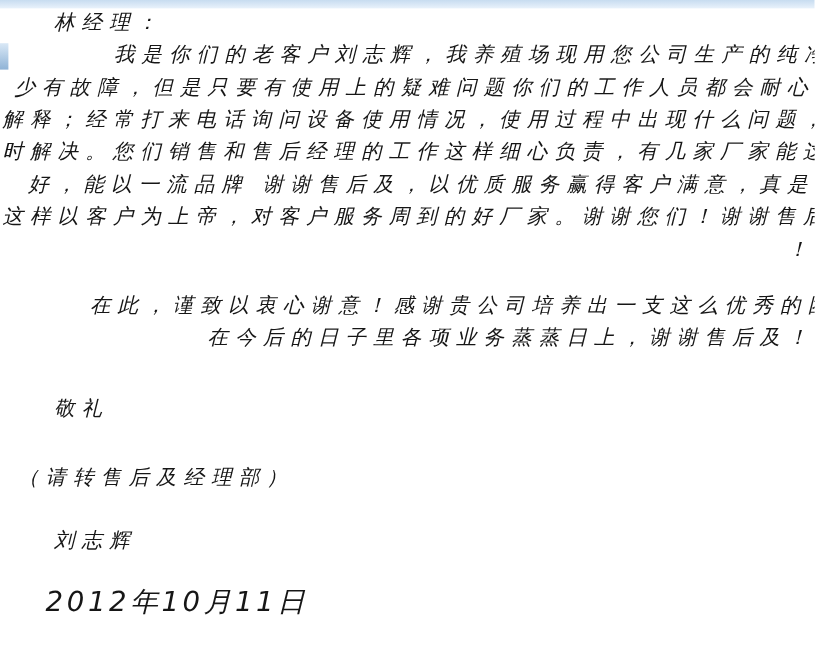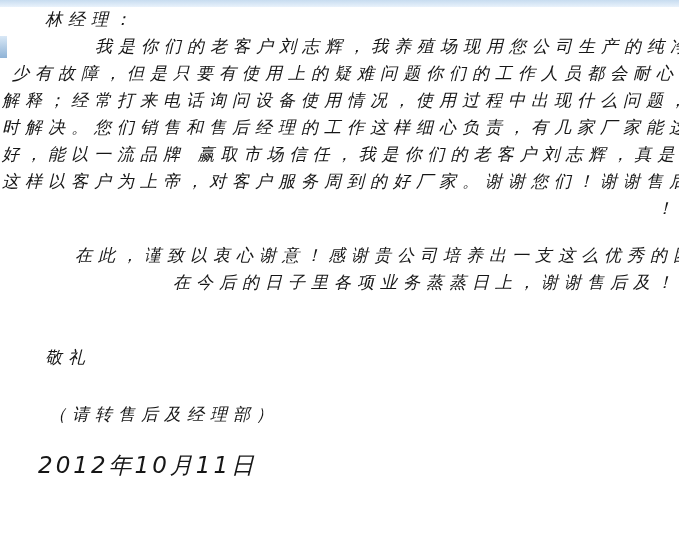--- a/index.html
+++ b/index.html
@@ -40,25 +40,25 @@
     letter-spacing: 6px;
     line-height: 27px;
     white-space: nowrap;
   }
   .line { height: 27px; }
   .indent-salutation { padding-left: 45px; }
   .indent-para { padding-left: 95px; }
   .indent-para2 { padding-left: 75px; }
   .flush { padding-left: 2px; text-align: right; }
   .gap-para { margin-top: 20px; }
-  .gap-closing { margin-top: 48px; }
+  .gap-closing { margin-top: 32px; }
   .gap-note { margin-top: 30px; }
   .gap-signature { margin-top: 26px; }
   .gap-date { margin-top: 24px; }
-  .note-line { padding-left: 49px; }
+  .note-line { padding-left: 15px; }
   .signature-line { padding-left: 45px; }
   .date-line {
     padding-left: 38px;
     font-size: 23px;
     letter-spacing: 3px;
   }
 </style>
 </head>
 <body>
 
@@ -66,27 +66,28 @@
   <div class="top-strip"></div>
   <div class="left-artifact"></div>
 
   <div class="letter">
     <div class="line indent-salutation">林经理：</div>
 
     <div class="line indent-para">我是你们的老客户刘志辉，我养殖场现用您公司生产的纯净水</div>
     <div class="line flush">少有故障，但是只要有使用上的疑难问题你们的工作人员都会耐心</div>
     <div class="line flush">解释；经常打来电话询问设备使用情况，使用过程中出现什么问题，及</div>
     <div class="line flush">时解决。您们销售和售后经理的工作这样细心负责，有几家厂家能这样</div>
-    <div class="line flush">好，能以一流品牌  赢取市场信任，我是你们的老客户刘志辉，真是</div>
+    <div class="line flush">好，能以一流品牌  谢谢售后及，以优质服务赢得客户满意，真是</div>
     <div class="line flush">这样以客户为上帝，对客户服务周到的好厂家。谢谢您们！谢谢售后及</div>
     <div class="line flush">！</div>
 
     <div class="line indent-para2 gap-para">在此，谨致以衷心谢意！感谢贵公司培养出一支这么优秀的团队</div>
     <div class="line flush">在今后的日子里各项业务蒸蒸日上，谢谢售后及！</div>
 
     <div class="line indent-salutation gap-closing">敬礼</div>
 
     <div class="line note-line gap-note">（请转售后及经理部）</div>
 
+    <div class="line signature-line gap-signature">刘志辉</div>
 
     <div class="line date-line gap-date">2012年10月11日</div>
   </div>
 </div>
 
 </body></html>

